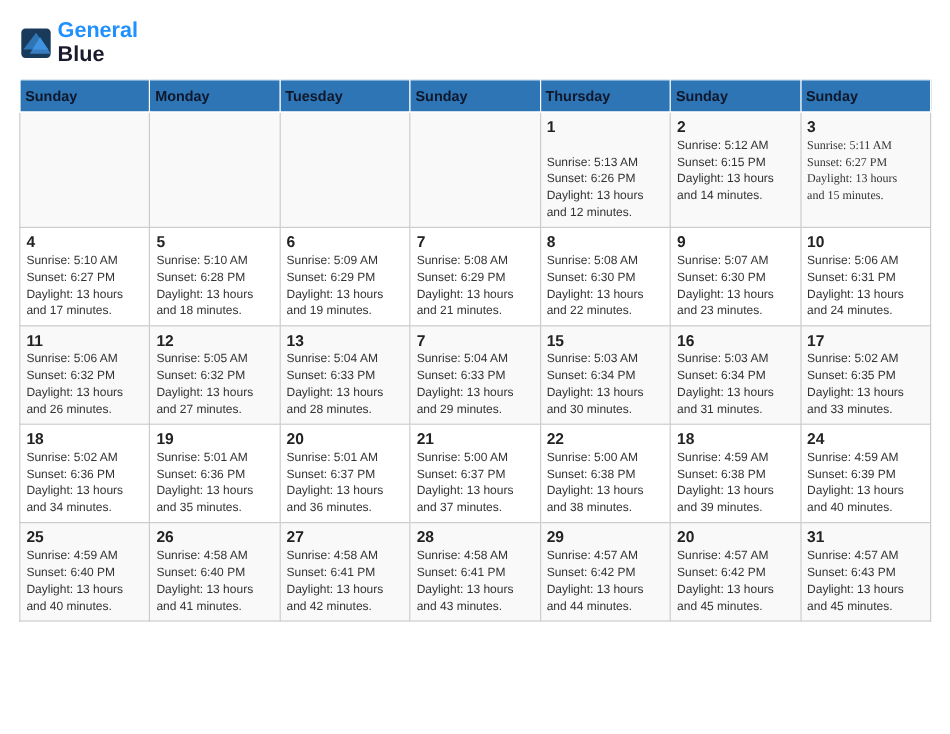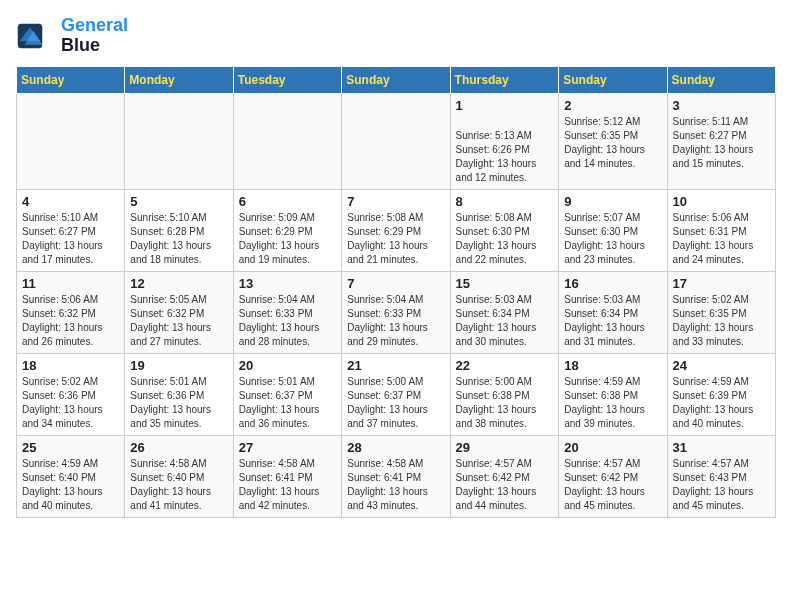--- a/index.html
+++ b/index.html
@@ -12,21 +12,21 @@
     }
     .header {
       display: flex;
       justify-content: space-between;
       align-items: flex-start;
       margin-bottom: 10px;
     }
     .logo {
       display: flex;
       align-items: center;
-      gap: 17px;
+      gap: 4px;
     }
     .logo-text {
       font-size: 18px;
       font-weight: bold;
       color: #1a1a2e;
       line-height: 1.1;
     }
     .logo-text span {
       color: #1e90ff;
     }
@@ -46,21 +46,21 @@
       font-size: 14px;
       color: #444;
     }
     table {
       width: 100%;
       border-collapse: collapse;
       font-size: 11px;
     }
     thead tr th {
       background-color: #2e75b6;
-      color: #fde047;
+      color: #0f172a;
       padding: 6px 4px;
       text-align: left;
       font-size: 12px;
       font-weight: bold;
       border: 1px solid #fff;
     }
     tbody tr td {
       border: 1px solid #ccc;
       vertical-align: top;
       padding: 4px 5px;
@@ -132,27 +132,27 @@
         <td>
           <span class="day-num">1</span>
           <div class="day-info" style="white-space: pre-line; margin-top: 16px;">Sunrise: 5:13 AM
 Sunset: 6:26 PM
 Daylight: 13 hours
 and 12 minutes.</div>
         </td>
         <td>
           <span class="day-num">2</span>
           <div class="day-info" style="white-space: pre-line;">Sunrise: 5:12 AM
-Sunset: 6:35 PM
+Sunset: 6:15 PM
 Daylight: 13 hours
 and 14 minutes.</div>
         </td>
         <td>
           <span class="day-num">3</span>
-          <div class="day-info" style="white-space: pre-line;">Sunrise: 5:11 AM
+          <div class="day-info" style="white-space: pre-line; font-family: Liberation Serif, serif;">Sunrise: 5:11 AM
 Sunset: 6:27 PM
 Daylight: 13 hours
 and 15 minutes.</div>
         </td>
       </tr>
       <tr>
         <td>
           <span class="day-num">4</span>
           <div class="day-info" style="white-space: pre-line;">Sunrise: 5:10 AM
 Sunset: 6:27 PM

